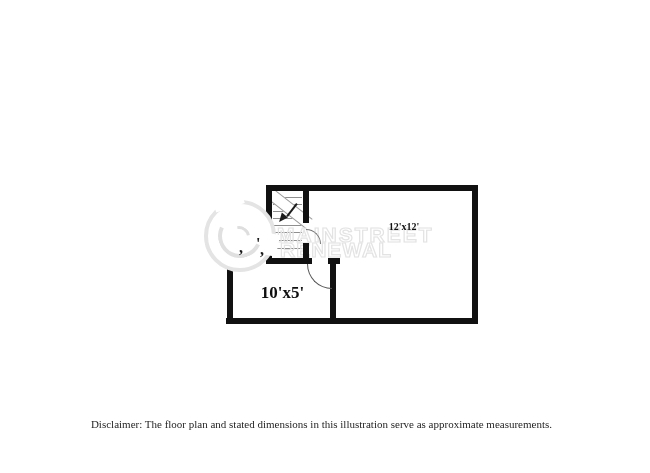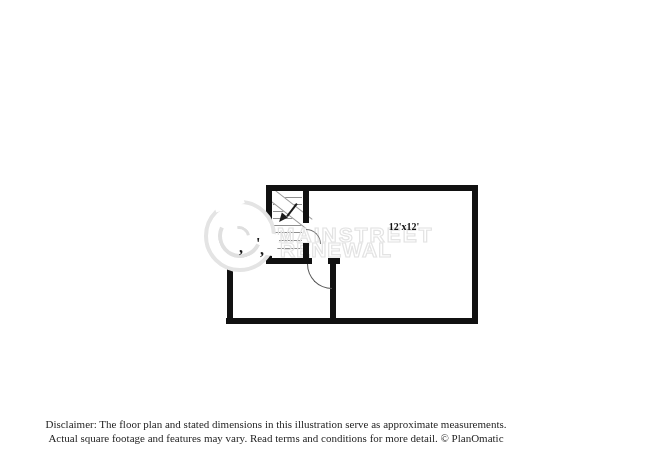--- a/index.html
+++ b/index.html
@@ -64,21 +64,21 @@
   .basement-name{font-size:18px;letter-spacing:-0.3px;}
   .basement-dims{font-size:10px;}
   .utility-dims{left:245px;top:283px;width:75px;font-size:17px;}
   .closet-mark{position:absolute;z-index:11;color:#1a1a1a;font-family:"Liberation Serif", serif;
     font-weight:700;font-size:16px;line-height:1;}
   .cm1{left:239px;top:240px;}
   .cm2{left:256px;top:236px;}
   .cm3{left:260px;top:242px;}
 
   
-  .disclaimer{position:absolute;left:0;top:417px;width:552px;text-align:center;z-index:10;
+  .disclaimer{position:absolute;left:0;top:417px;width:552px;text-align:right;z-index:10;
     color:#1f1f1f;font-size:11px;line-height:14px;font-family:"Liberation Serif", serif;}
 </style>
 </head>
 <body>
 
 <div class="stage">
 
   <div class="wm-text wm-line1">MAINSTREET</div>
   <div class="wm-text wm-line2">RENEWAL</div>
 
@@ -118,19 +118,19 @@
     <div class="wm-swirl2"></div>
   </div>
 
   <div class="closet-mark cm1">,</div>
   <div class="closet-mark cm2">'</div>
   <div class="closet-mark cm3">,</div>
 
   <div class="room-label basement-block">
     <div class="basement-dims">12'x12'</div>
   </div>
+  <div class="room-label utility-dims">10'x5'</div>
 
   <div class="disclaimer">
     <div>Disclaimer: The floor plan and stated dimensions in this illustration serve as approximate measurements.</div>
-    <div>Actual square footage and features may vary. Read terms and conditions for more detail. © PlanOmatic</div>
   </div>
 
 </div>
 
 </body></html>

